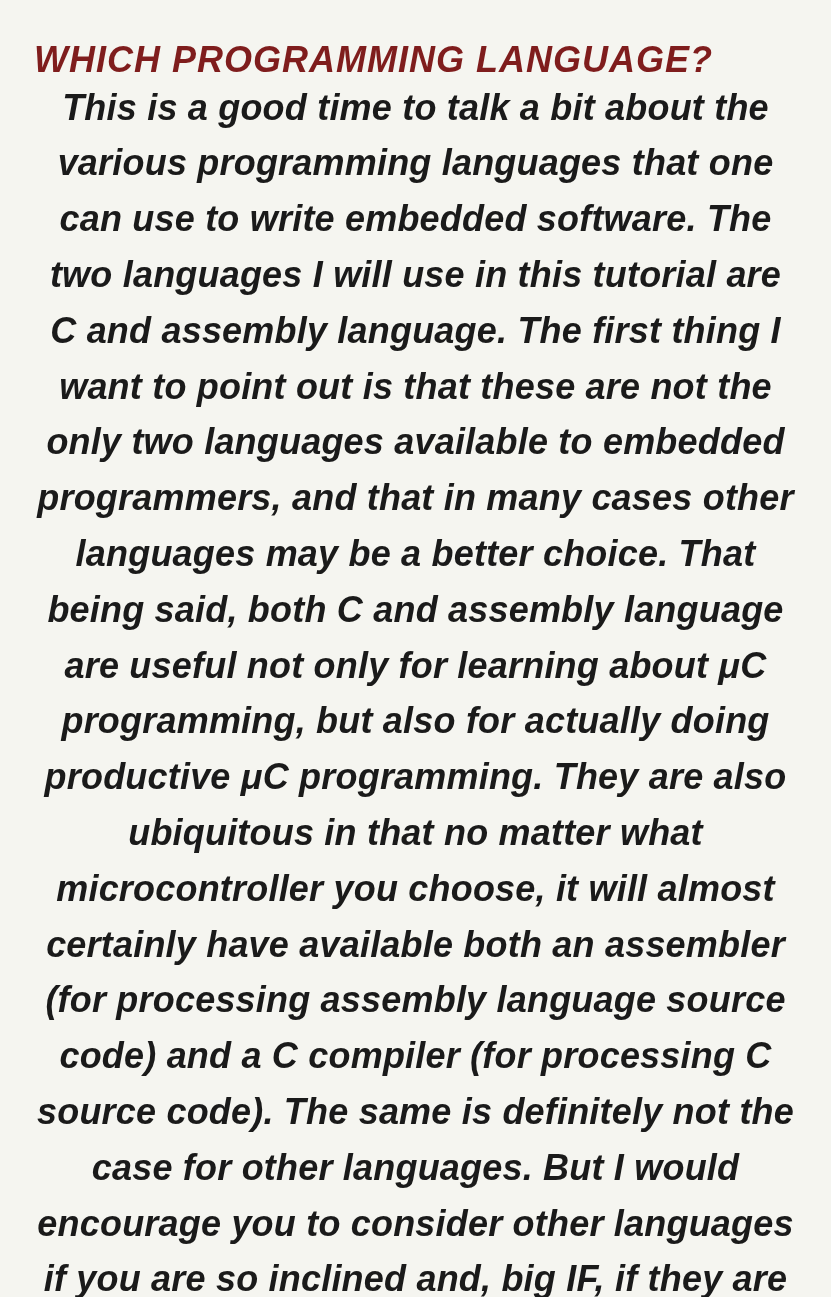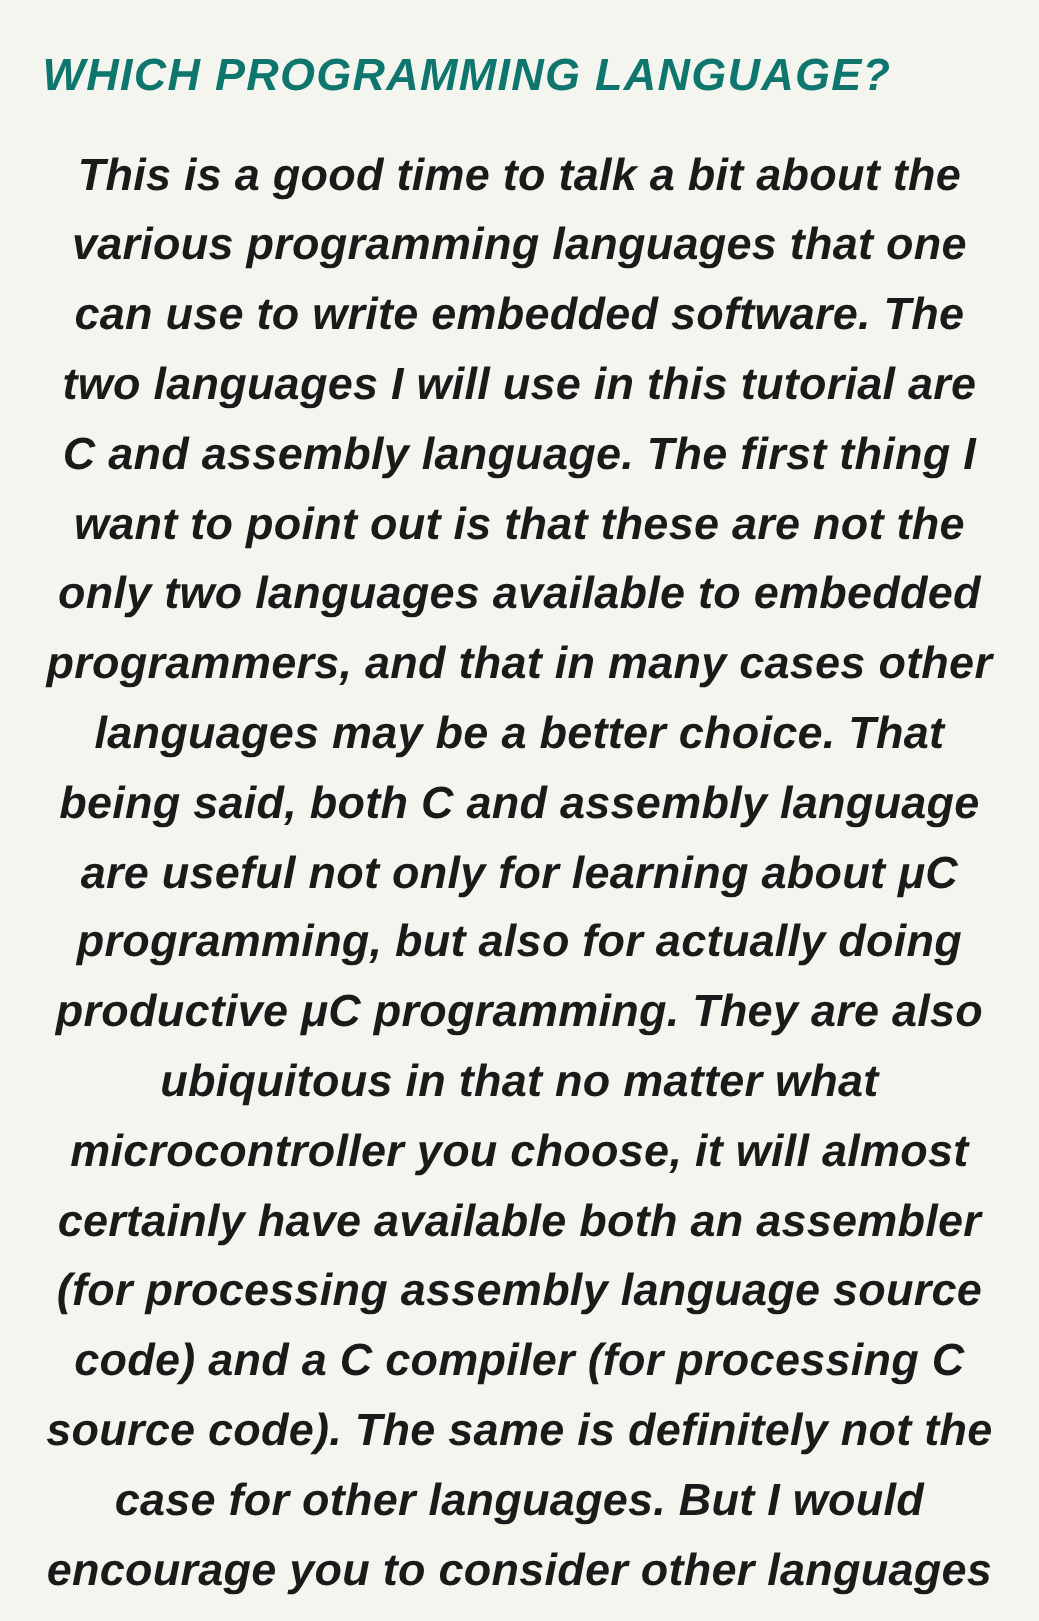--- a/index.html
+++ b/index.html
@@ -20,22 +20,21 @@
       width: 100%;
       max-width: 763px;
     }
 
     .page-title {
       font-family: 'Arial Black', 'Arial', sans-serif;
       font-style: italic;
       font-weight: 900;
       font-size: 36px;
       letter-spacing: 1px;
-      color: #0f766e;
-      margin-bottom: 32px;
+      color: #7f1d1d;
       line-height: 1.1;
     }
 
     .page-body {
       font-family: 'Arial', 'Helvetica', sans-serif;
       font-style: italic;
       font-weight: 700;
       font-size: 36px;
       line-height: 1.55;
       color: #1a1a1a;

